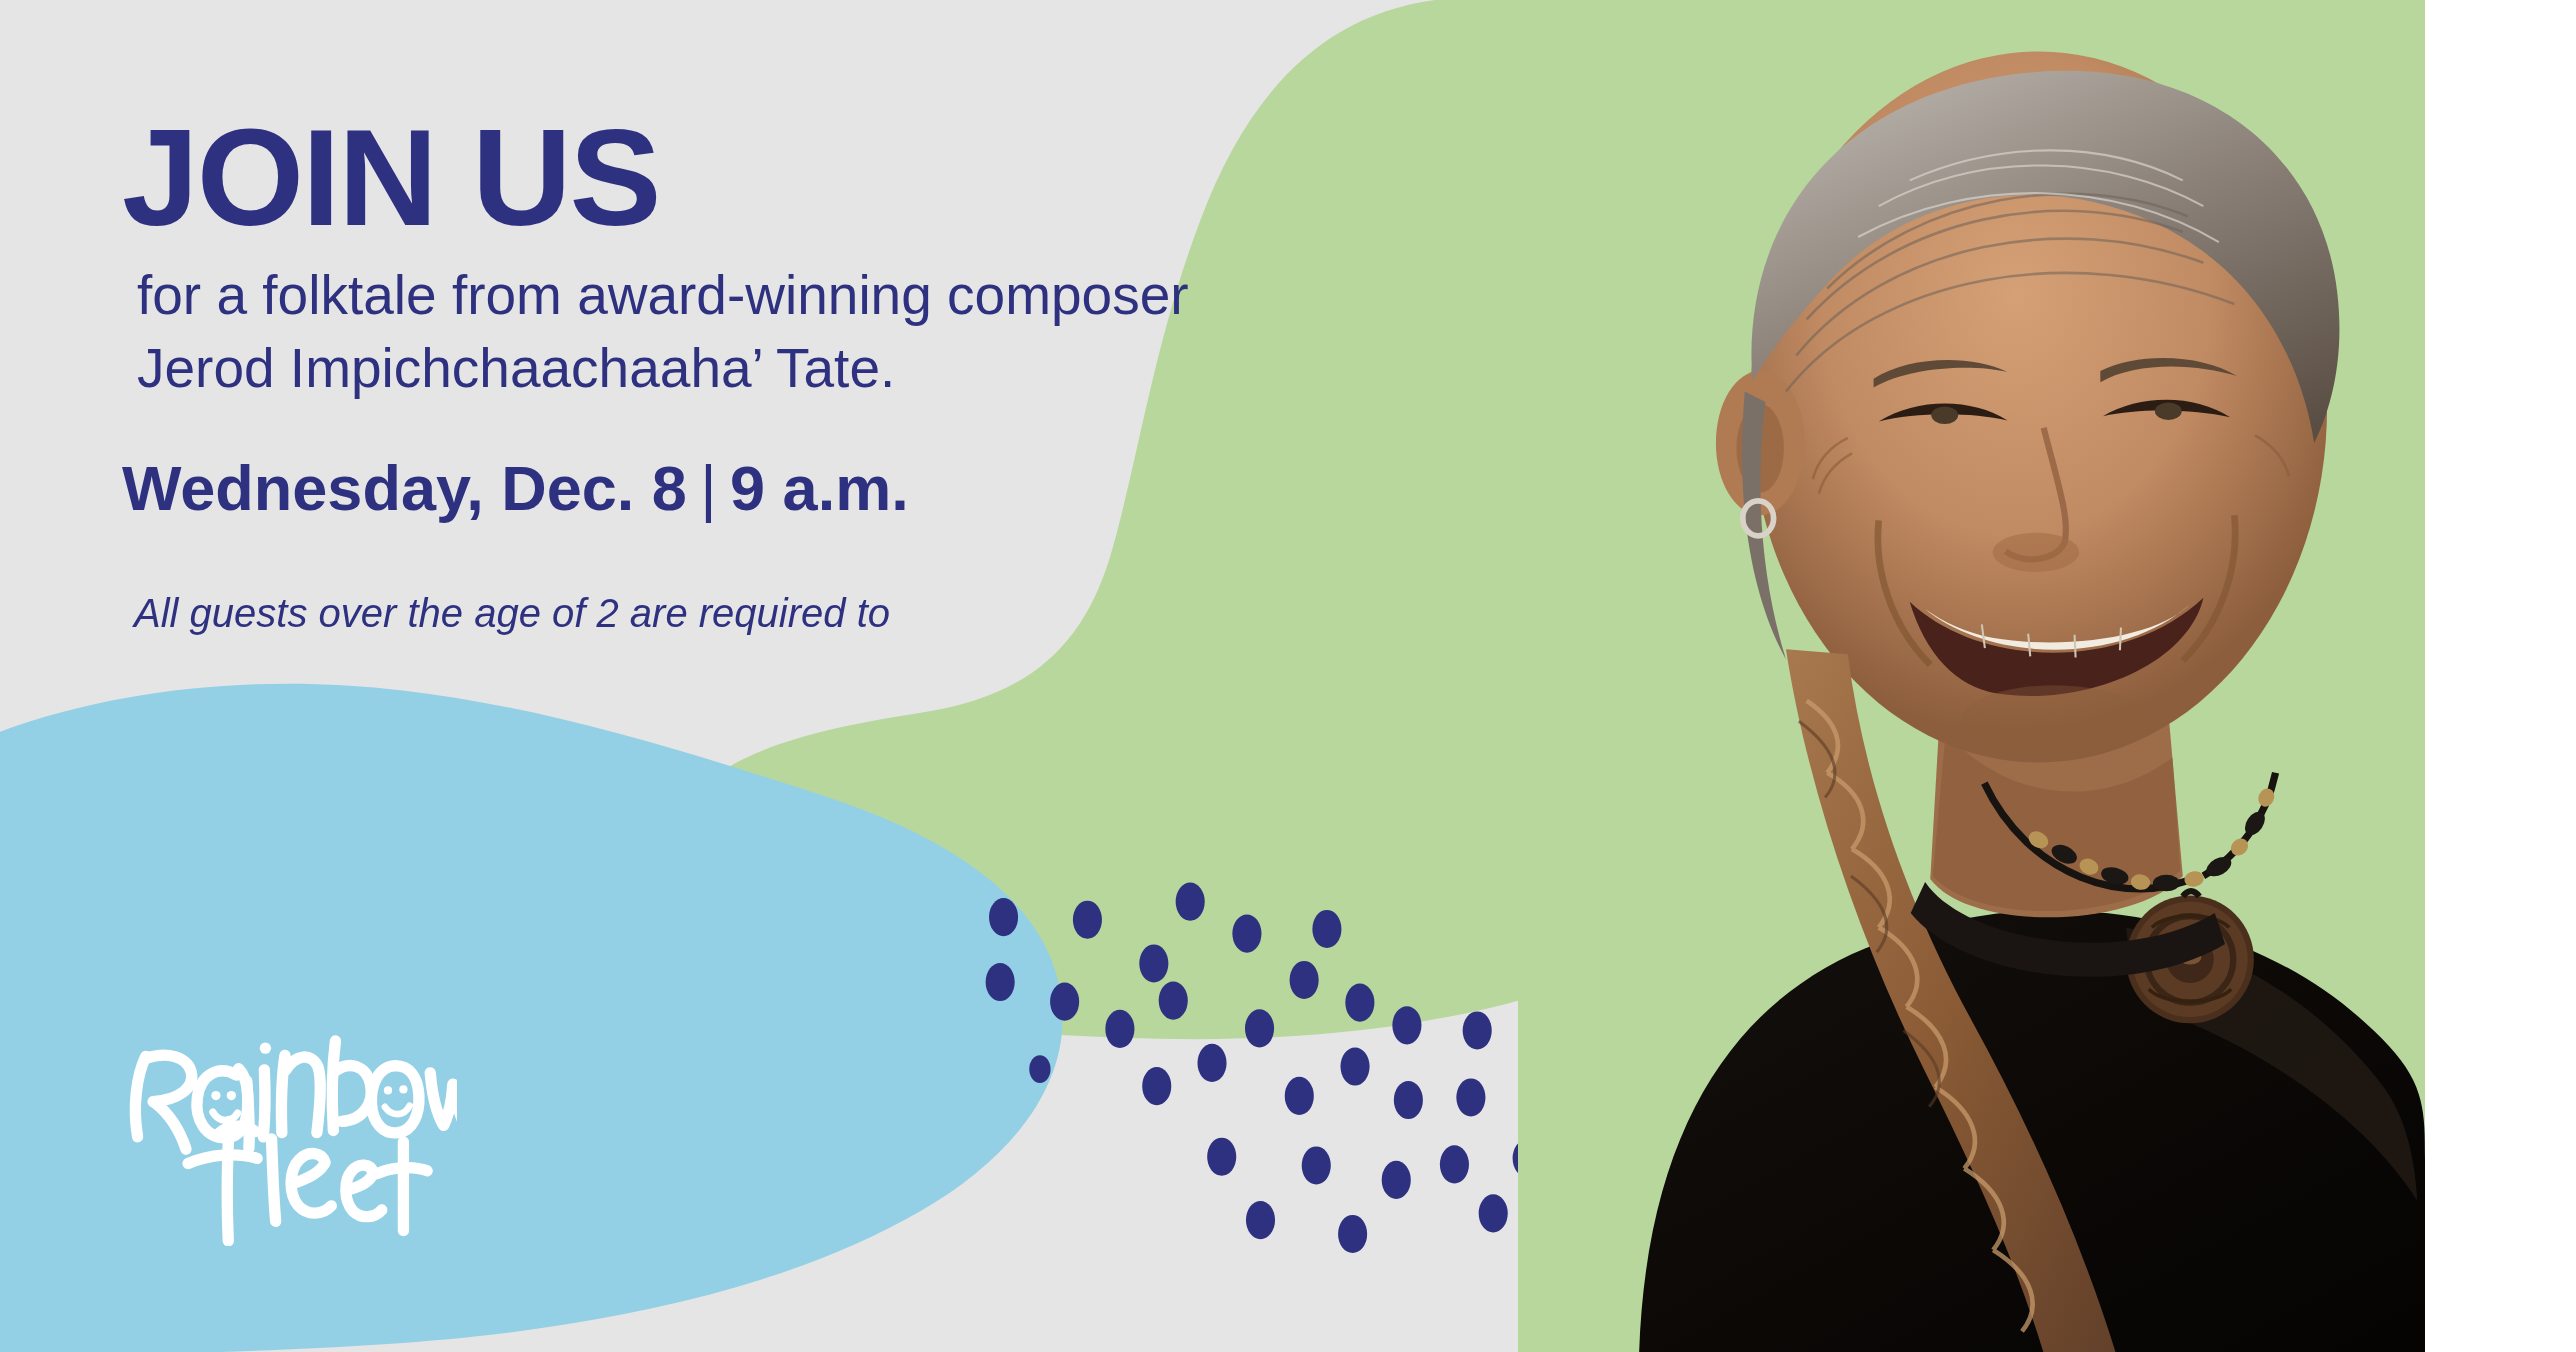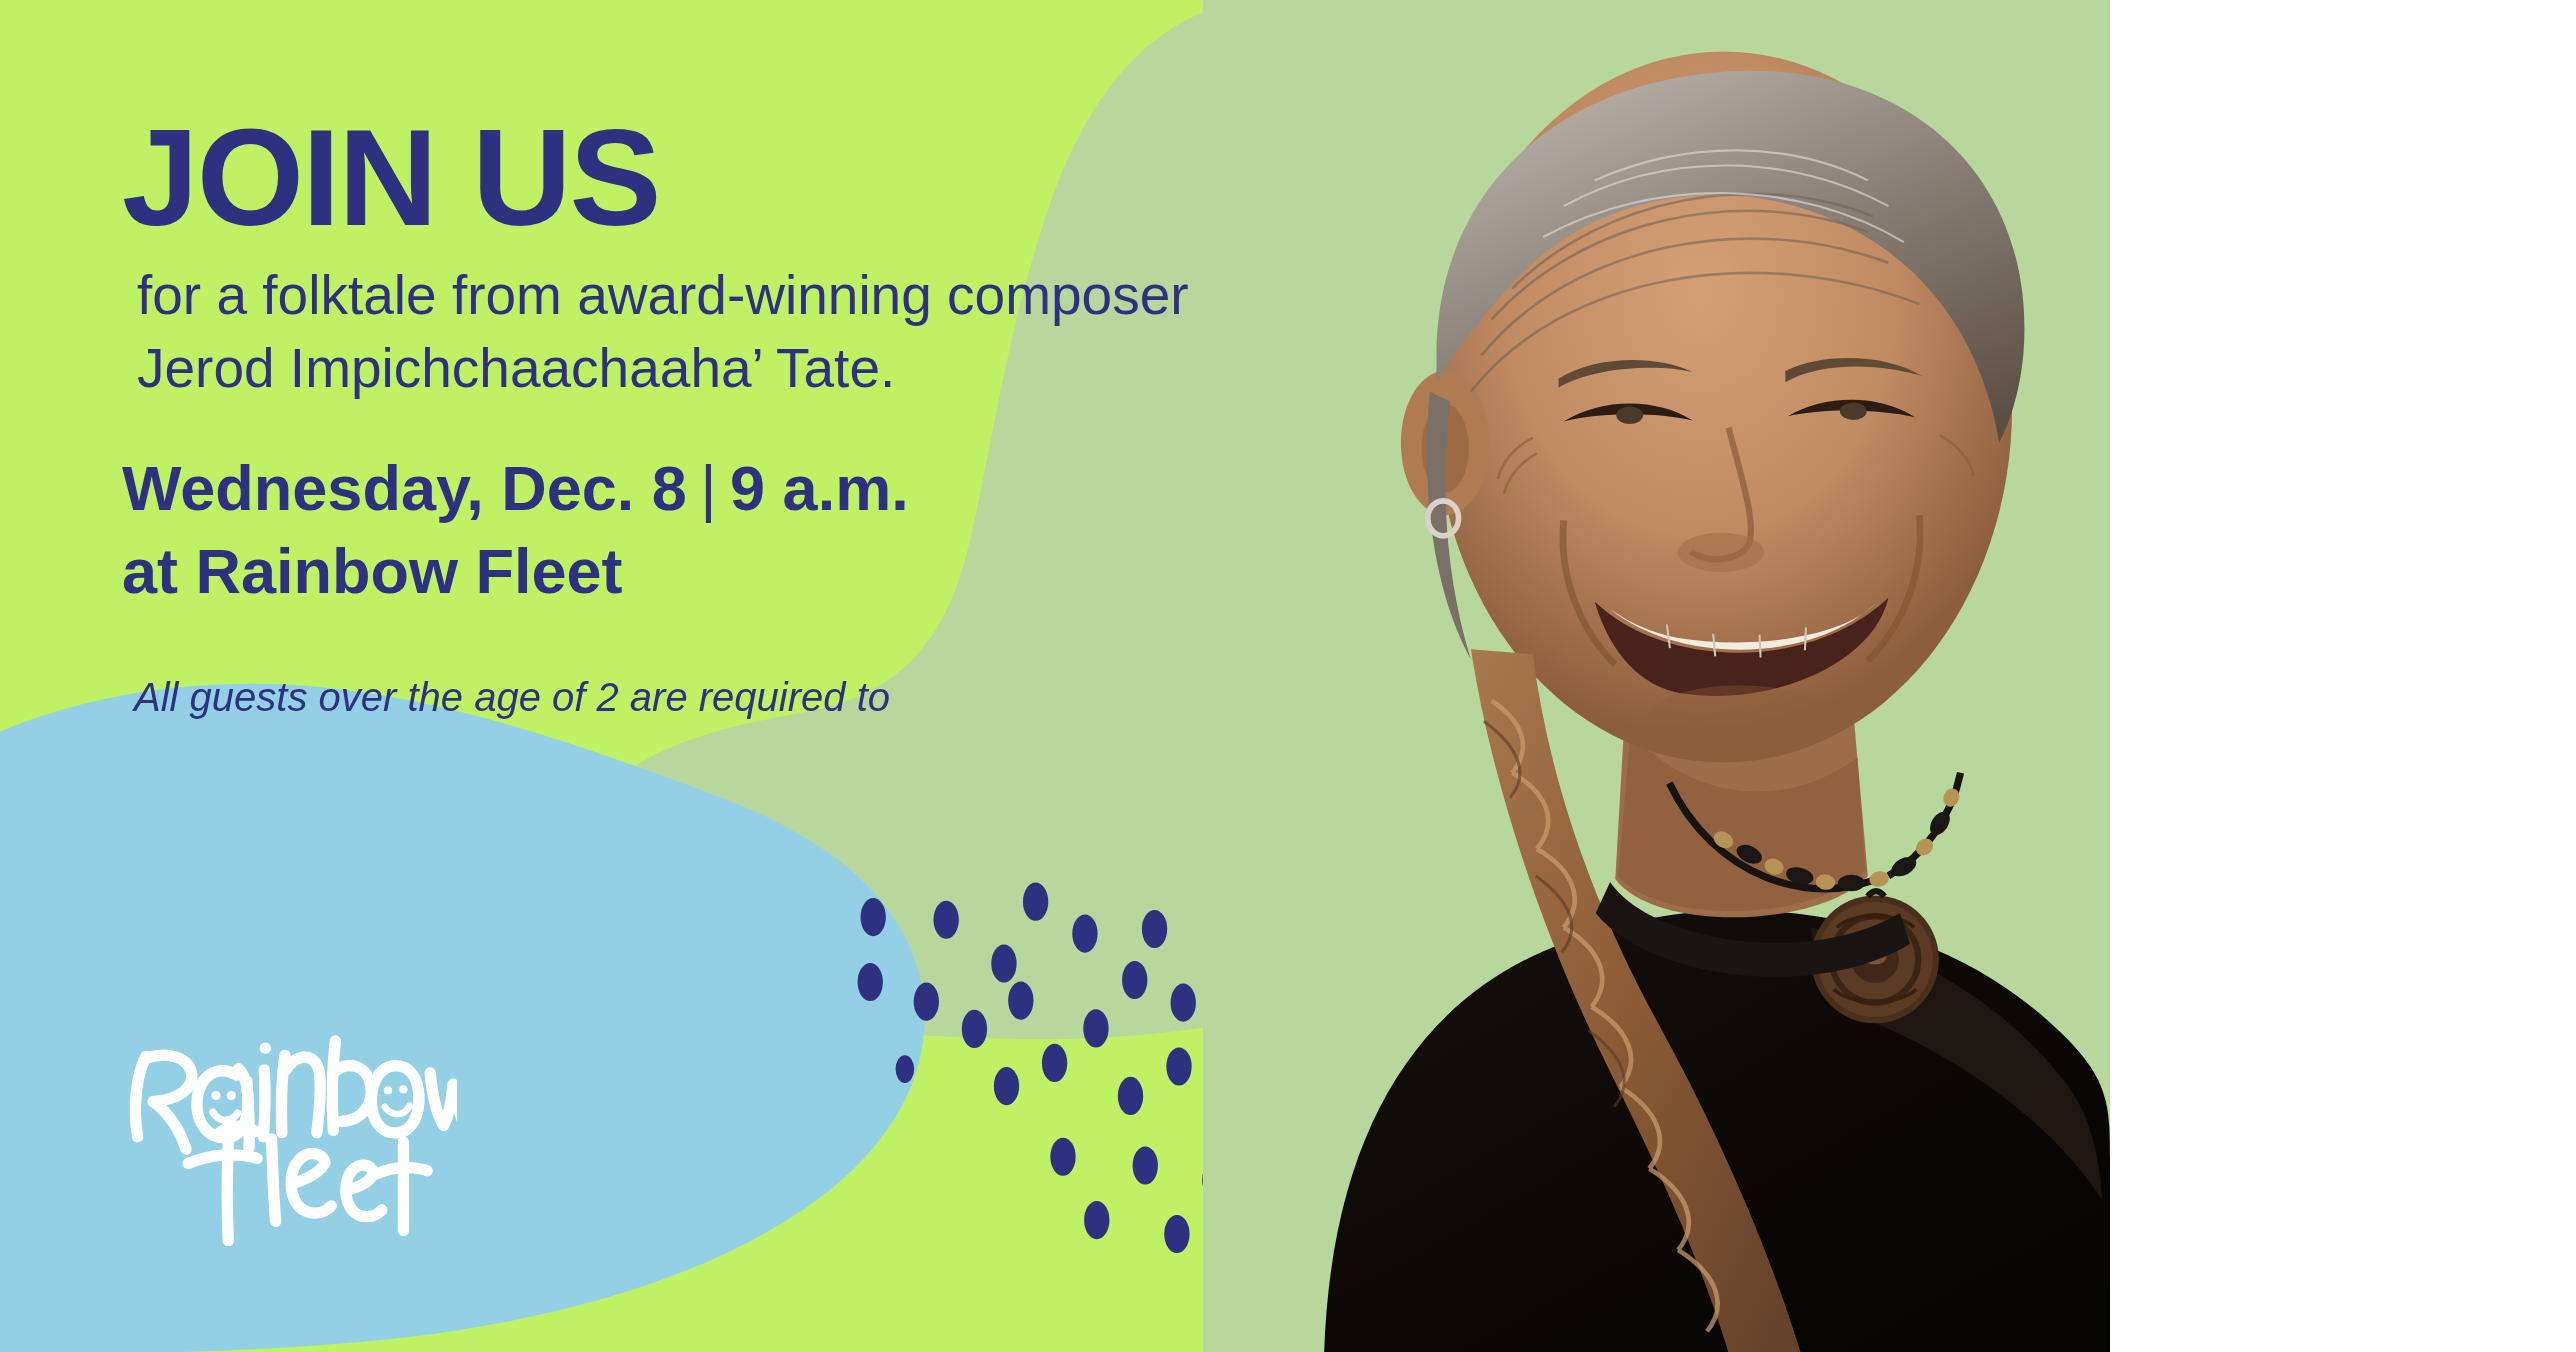--- a/index.html
+++ b/index.html
@@ -1,22 +1,22 @@
 <!DOCTYPE html>
 <html style="font-size:8.2px"><head>
 <meta charset="utf-8">
 <style>
   html,body{margin:0;padding:0;background:#fff;}
   body{font-family:"Liberation Sans",sans-serif;}
 
   #poster{
     position:relative;
-    width:2110px;
+    width:2425px;
     height:1353px;
-    background:#bef264;
+    background:#e5e5e5;
     overflow:hidden;
   }
 
   
   .blob-layer{
     position:absolute;
     inset:0;
     width:100%;
     height:100%;
     pointer-events:none;
@@ -333,21 +333,20 @@
 
     <h1 id="headline">JOIN US</h1>
 
     <div id="subhead">
       <div class="sub-line">for a folktale from award-winning composer</div>
       <div class="sub-line">Jerod Impichchaachaaha’ Tate.</div>
     </div>
 
     <div id="when-block">
       <div class="when-line"><span>Wednesday, Dec. 8</span><span class="pipe-sep">|</span><span>9 a.m.</span></div>
-      <div class="when-line">at Rainbow Fleet</div>
     </div>
 
     <div id="disclaimer">
       <div> All guests over the age of 2 are required to</div>
     </div>
   </div>
 
   <div id="logo">
     <svg viewBox="0 0 660 460" width="340" height="237">
       <g fill="none" stroke="#ffffff" stroke-width="22" stroke-linecap="round" stroke-linejoin="round">

